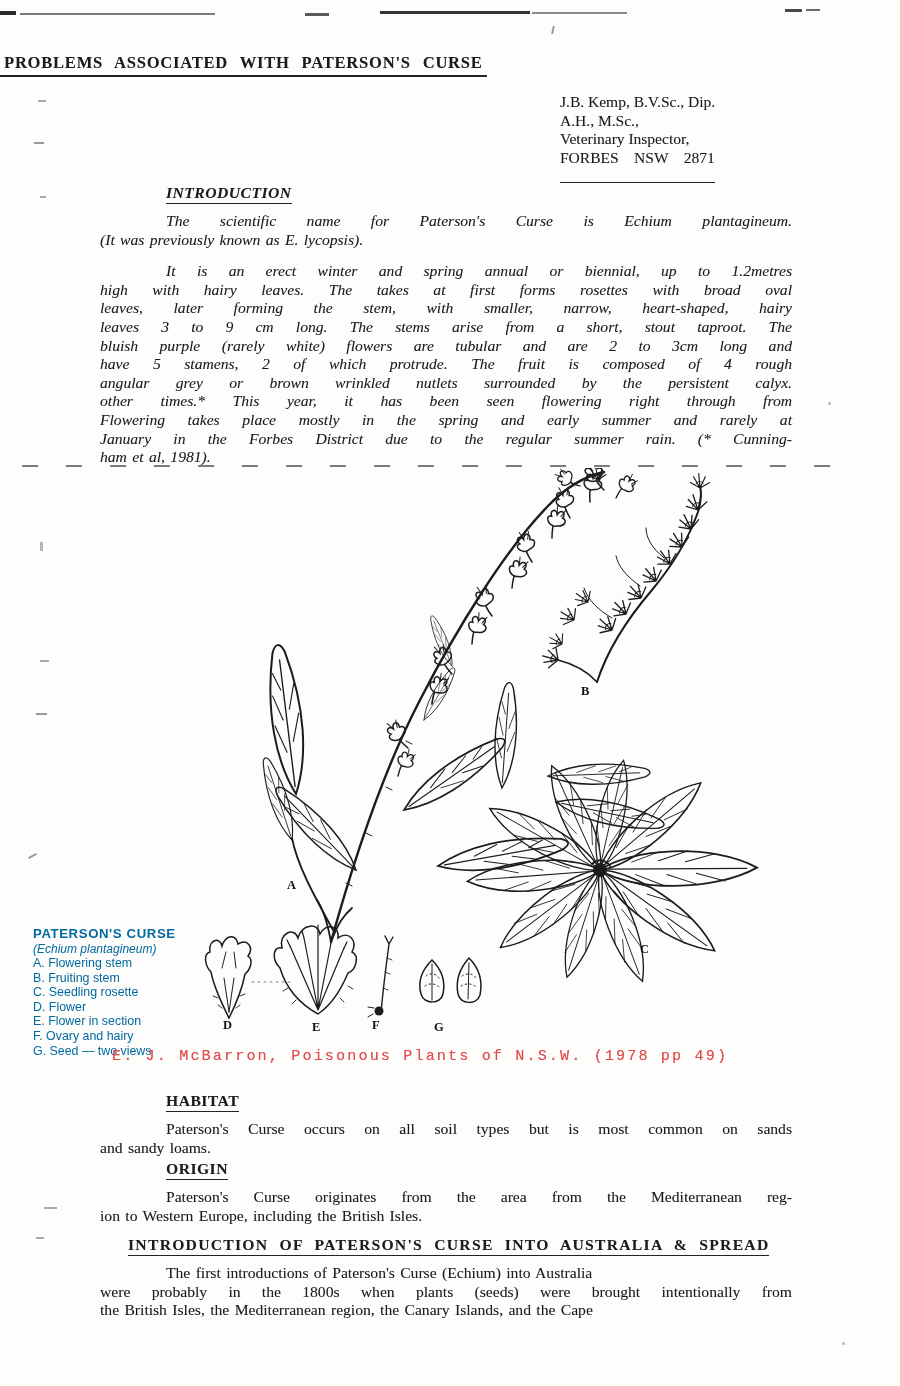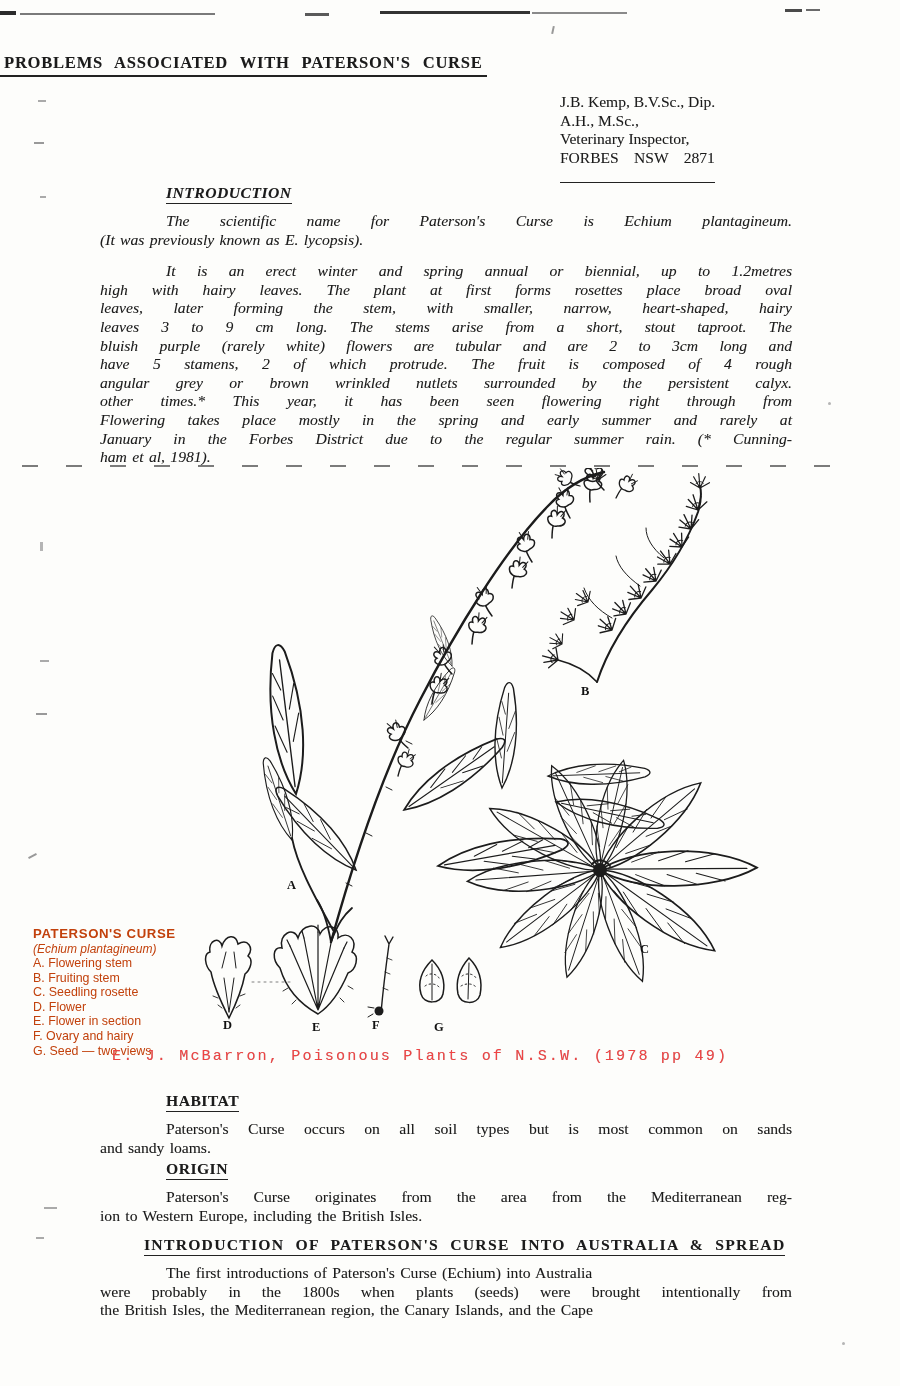--- a/index.html
+++ b/index.html
@@ -18,34 +18,34 @@
   .doc-title span{display:inline-block;font-weight:bold;font-size:16.5px;
          letter-spacing:.8px;word-spacing:7px;border-bottom:2.4px solid #222;
          padding:0 4px 2px 4px;}
   .author{position:absolute;top:93px;left:560px;font-size:15.5px;line-height:18.6px;}
   .author .ul4{display:inline-block;border-bottom:1.6px solid #222;padding-bottom:15px;}
   .pre{white-space:pre;}
   
   .section{position:absolute;left:100px;width:692px;}
   .shead{font-weight:bold;font-size:15.6px;letter-spacing:.5px;margin-left:66px;}
   .shead .ul{display:inline-block;border-bottom:1.7px solid #222;padding-bottom:1px;}
-  .shead.wide{letter-spacing:1.3px;word-spacing:6px;margin-left:44px;}
+  .shead.wide{letter-spacing:1.3px;word-spacing:6px;margin-left:28px;}
   .para{margin-top:8px;}
   .para2{margin-top:13px;}
   .bl{font-size:15.6px;line-height:18.6px;text-align:justify;text-align-last:justify;
       word-spacing:1.5px;}
   .bl.nj{text-align-last:left;}
   .bl.ind{padding-left:66px;}
   
   .figure{position:absolute;top:468px;left:0;width:900px;height:612px;}
   .foldline{position:absolute;top:-3px;left:22px;width:828px;height:2px;opacity:.7;
     background:repeating-linear-gradient(90deg,#444 0 16px,transparent 16px 44px);}
   .fig-svg{position:absolute;top:0;left:0;}
   .legend{position:absolute;left:33px;top:458px;width:170px;
-    font-family:"Liberation Sans", sans-serif;color:#c2410c;text-shadow:none;}
+    font-family:"Liberation Sans", sans-serif;color:#0369a1;text-shadow:none;}
   .legend .lt{font-size:13.2px;letter-spacing:.6px;font-weight:bold;}
   .legend .latin{font-size:12px;font-style:italic;margin-top:1px;}
   .legend .li{font-size:12.4px;line-height:14.6px;}
   .flabel{position:absolute;font-family:"Liberation Serif", serif;font-weight:bold;
     font-size:12.5px;color:#111;text-shadow:none;}
   .caption{position:absolute;left:112px;top:580px;
     font-family:"Liberation Mono", monospace;font-size:15px;letter-spacing:2.2px;
     color:#ef4444;white-space:pre;}
 </style>
 </head>
@@ -85,21 +85,21 @@
   </div>
 
   <div class="section" style="top:184px;font-style:italic;">
     <div class="shead"><span class="ul">INTRODUCTION</span></div>
     <div class="para">
       <div class="bl ind">The scientific name for Paterson's Curse is Echium plantagineum.</div>
       <div class="bl nj">(It was previously known as E. lycopsis).</div>
     </div>
     <div class="para2">
       <div class="bl ind">It is an erect winter and spring annual or biennial, up to 1.2metres</div>
-      <div class="bl">high with hairy leaves.  The plant at first forms rosettes place broad oval</div>
+      <div class="bl">high with hairy leaves.  The takes at first forms rosettes with broad oval</div>
       <div class="bl">leaves, later forming the stem, with smaller, narrow, heart-shaped, hairy</div>
       <div class="bl">leaves 3 to 9 cm long.  The stems arise from a short, stout taproot.  The</div>
       <div class="bl">bluish purple (rarely white) flowers are tubular and are 2 to 3cm long and</div>
       <div class="bl">have 5 stamens, 2 of which protrude.  The fruit is composed of 4 rough</div>
       <div class="bl">angular grey or brown wrinkled nutlets surrounded by the persistent calyx.</div>
       <div class="bl">other times.*  This year, it has been seen flowering right through from</div>
       <div class="bl">Flowering takes place mostly in the spring and early summer and rarely at</div>
       <div class="bl">January in the Forbes District due to the regular summer rain.  (* Cunning-</div>
       <div class="bl nj">ham et al, 1981).</div>
     </div>

